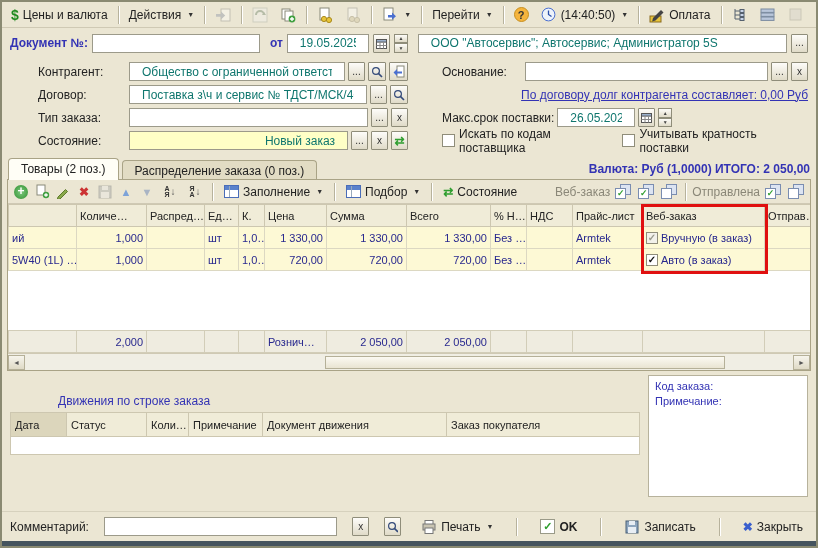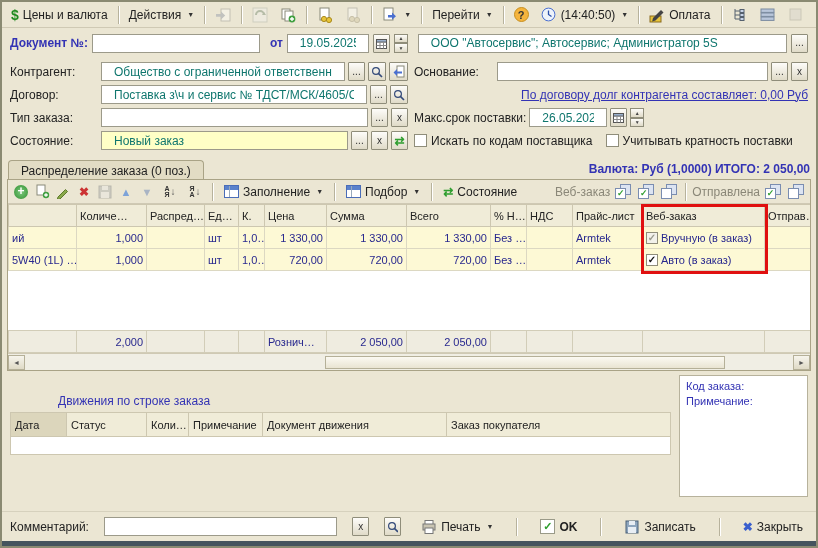--- a/index.html
+++ b/index.html
@@ -44,24 +44,24 @@
   .btn3d{height:19px;min-width:17px;border:1px solid #8f8d7a;border-radius:1px;
     background:linear-gradient(#fdfcf9,#e0dbc8);font-size:10px;color:#333;
     display:inline-flex;align-items:center;justify-content:center;padding:0 2px;line-height:1;}
   .spin{display:inline-flex;flex-direction:column;width:14px;height:19px;}
   .spin b{flex:1;border:1px solid #8f8d7a;background:linear-gradient(#fdfcf9,#e0dbc8);
     font-size:5px;display:flex;align-items:center;justify-content:center;color:#444;font-weight:normal;}
 
   .fields{display:flex;padding:2px 8px 4px;}
   .f-col-left{width:398px;}
   .f-col-right{flex:1;padding-left:6px;}
-  .f-row{display:flex;align-items:center;height:23px;gap:3px;}
+  .f-row{display:flex;align-items:center;height:23px;gap:3px;margin-left:28px;}
   .f-lbl{width:88px;flex:none;color:#222;}
   .f-lbl-r{width:80px;flex:none;color:#222;}
-  .yellow{background:#ffffc6;}
+  .yellow{background:#ffffc6;text-align:right;}
   .link{color:#3333b4;text-decoration:underline;white-space:nowrap;}
   .cbx{width:13px;height:13px;border:1px solid #8f8d7a;background:#fff;display:inline-flex;
     align-items:center;justify-content:center;font-size:11px;font-weight:bold;color:#111;flex:none;}
   .cbx.gray{color:#9a9a8e;background:#f2f1ea;}
   .cb-group{display:flex;align-items:center;gap:4px;margin-right:10px;}
 
   
   .tabs-row{display:flex;align-items:flex-end;padding:0 6px;height:23px;}
   .tab{border:1px solid #a9a386;border-bottom:none;border-radius:4px 4px 0 0;
     padding:3px 12px 2px;background:#e2dcc4;margin-right:3px;position:relative;top:1px;font-size:12px;}
@@ -114,21 +114,21 @@
 
   
   .movements{display:flex;gap:8px;padding:4px 8px 0;height:126px;}
   .mv-left{flex:1;display:flex;flex-direction:column;}
   .mv-title{color:#3333b4;margin:19px 0 4px 48px;font-size:12px;}
   table.mv{border-collapse:collapse;table-layout:fixed;width:100%;background:#fff;}
   table.mv th{background:#f0ecd8;border:1px solid #cdc7b0;font-weight:normal;text-align:left;
     padding:2px 4px;height:24px;font-size:11px;color:#222;overflow:hidden;white-space:nowrap;}
   table.mv th.dark{background:#dcd6bc;}
   .mv-empty{height:18px;background:#fff;border:1px solid #cdc7b0;border-top:none;}
-  .info-box{width:129px;border:1px solid #b7b29c;background:#fff;padding:3px 6px;
+  .info-box{width:160px;border:1px solid #b7b29c;background:#fff;padding:3px 6px;
     color:#3333b4;font-size:11px;line-height:15px;flex:none;}
 
   
   .bottom-row{display:flex;align-items:center;gap:15px;padding:0 8px;height:30px;margin-top:auto;
     border-top:1px solid #d6d1bd;}
   .bottom-strip{height:5px;background:#45545e;flex:none;}
   .ok-ico{width:15px;height:15px;border:1px solid #9a9a88;background:#fff;color:#2f9e2f;
     font-weight:bold;font-size:11px;display:inline-flex;align-items:center;justify-content:center;}
   .blue-x{color:#3a5fcd;font-weight:bold;font-size:12px;}
   .bold{font-weight:bold;}
@@ -363,20 +363,21 @@
         </span>
         <span class="cb-group">
           <span class="cbx"></span>
           <span>Учитывать кратность поставки</span>
         </span>
       </div>
     </div>
   </div>
 
   <div class="tabs-row">
+    <span class="tab active">Товары (2 поз.)</span>
     <span class="tab">Распределение заказа (0 поз.)</span>
     <span class="summary">Валюта: Руб (1,0000) ИТОГО: 2 050,00</span>
   </div>
 
   <div class="panel">
     <div class="tbl-toolbar">
       <button class="tb-ico">
         <span class="circle-plus">+</span>
       </button>
       <button class="tb-ico">

